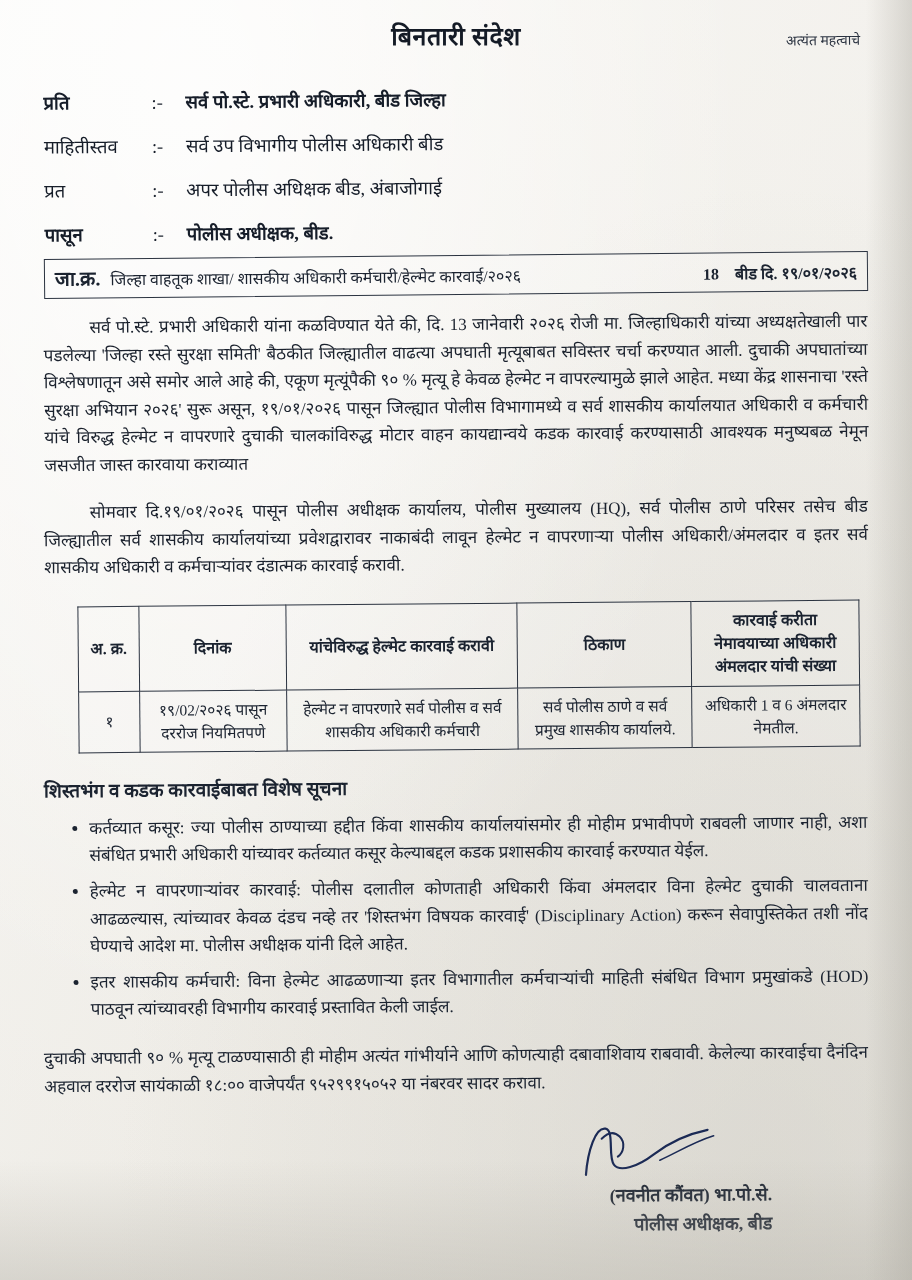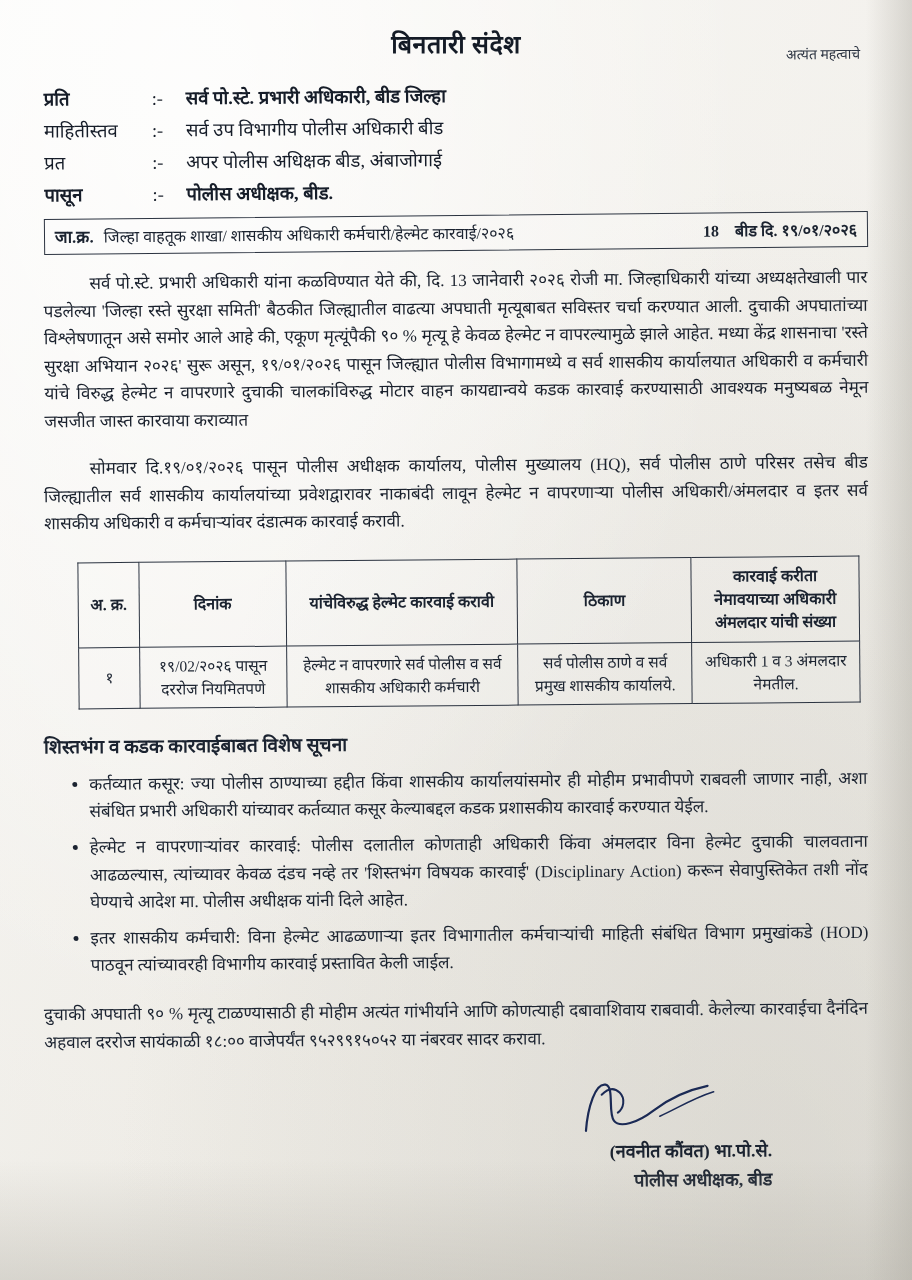--- a/index.html
+++ b/index.html
@@ -31,46 +31,46 @@
   }
   .content {
     position: relative;
     padding: 18px 44px 0 44px;
   }
   .doc-title {
     text-align: center;
     font-size: 25px;
     font-weight: bold;
     letter-spacing: 0.5px;
-    margin-top: 8px;
     color: #141b26;
   }
   .top-right-note {
     position: absolute;
     right: 52px;
-    top: 44px;
+    top: 30px;
     font-size: 14px;
     color: #2a3240;
     transform: rotate(-0.6deg);
   }
   .addr-block {
     margin-top: 22px;
     transform: rotate(-0.5deg);
   }
   .addr-row {
     display: flex;
     align-items: baseline;
     font-size: 18.5px;
     margin-bottom: 7px;
     color: #161d29;
   }
   .addr-row .lbl {
     width: 108px;
     flex: 0 0 108px;
     font-weight: bold;
+    margin-top: 12px;
   }
   .addr-row .sep {
     width: 34px;
     flex: 0 0 34px;
   }
   .addr-row .val {
     font-weight: bold;
   }
   .addr-row.thin .lbl,
   .addr-row.thin .val,
@@ -83,21 +83,21 @@
     padding: 5px 10px 6px 10px;
     display: flex;
     align-items: baseline;
     gap: 10px;
     font-size: 16px;
     transform: rotate(-0.55deg);
     background: rgba(255,255,255,0.18);
   }
   .ref-box .ref-label {
     font-weight: bold;
-    font-size: 17px;
+    font-size: 20px;
   }
   .ref-box .ref-text {
     flex: 1;
   }
   .ref-box .ref-num {
     font-weight: bold;
     padding: 0 6px;
   }
   .ref-box .ref-date {
     font-weight: bold;
@@ -259,21 +259,21 @@
           <th class="col-place">ठिकाण</th>
           <th class="col-staff">कारवाई करीता नेमावयाच्या अधिकारी अंमलदार यांची संख्या</th>
         </tr>
       </thead>
       <tbody>
         <tr>
           <td class="cell-sr">१</td>
           <td>१९/02/२०२६ पासून दररोज नियमितपणे</td>
           <td>हेल्मेट न वापरणारे सर्व पोलीस व सर्व शासकीय अधिकारी कर्मचारी</td>
           <td>सर्व पोलीस ठाणे व सर्व प्रमुख शासकीय कार्यालये.</td>
-          <td>अधिकारी 1 व 3 अंमलदार नेमतील.</td>
+          <td>अधिकारी 1 व 6 अंमलदार नेमतील.</td>
         </tr>
       </tbody>
     </table>
 
     <div class="section-heading">शिस्तभंग व कडक कारवाईबाबत विशेष सूचना</div>
 
     <ul class="notes">
       <li>कर्तव्यात कसूर: ज्या पोलीस ठाण्याच्या हद्दीत किंवा शासकीय कार्यालयांसमोर ही मोहीम प्रभावीपणे राबवली जाणार नाही, अशा संबंधित प्रभारी अधिकारी यांच्यावर कर्तव्यात कसूर केल्याबद्दल कडक प्रशासकीय कारवाई करण्यात येईल.</li>
       <li>हेल्मेट न वापरणाऱ्यांवर कारवाई: पोलीस दलातील कोणताही अधिकारी किंवा अंमलदार विना हेल्मेट दुचाकी चालवताना आढळल्यास, त्यांच्यावर केवळ दंडच नव्हे तर 'शिस्तभंग विषयक कारवाई' (Disciplinary Action) करून सेवापुस्तिकेत तशी नोंद घेण्याचे आदेश मा. पोलीस अधीक्षक यांनी दिले आहेत.</li>
       <li>इतर शासकीय कर्मचारी: विना हेल्मेट आढळणाऱ्या इतर विभागातील कर्मचाऱ्यांची माहिती संबंधित विभाग प्रमुखांकडे (HOD) पाठवून त्यांच्यावरही विभागीय कारवाई प्रस्तावित केली जाईल.</li>

